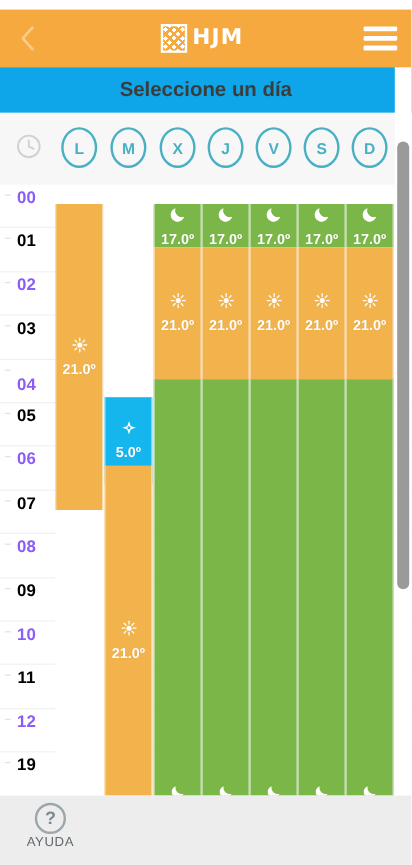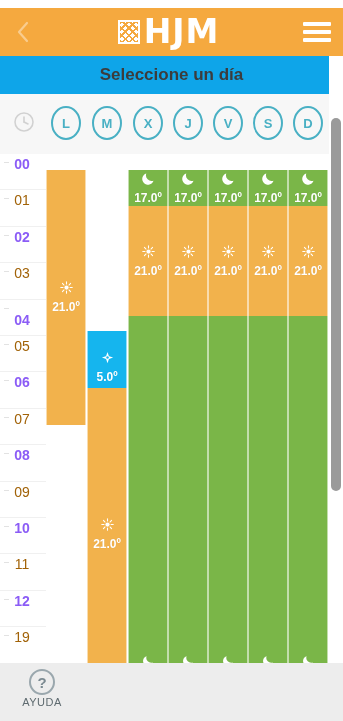--- a/index.html
+++ b/index.html
@@ -25,21 +25,21 @@
     width: 22px; height: 24px; background: #ffffff;
     position: relative; overflow: hidden; flex: 0 0 auto;
   }
   .brand-mark::before {
     content: ""; position: absolute; inset: 2px;
     background:
       repeating-linear-gradient(45deg, #f5a93f 0 2px, transparent 2px 5px),
       repeating-linear-gradient(-45deg, #f5a93f 0 2px, transparent 2px 5px);
   }
   .brand-text {
-    color: #fff; font-size: 33px; font-weight: bold; letter-spacing: 1px;
+    color: #fff; font-size: 18px; font-weight: bold; letter-spacing: 1px;
     line-height: 28px; font-family: "DejaVu Sans", sans-serif;
   }
   .menu-icon { width: 28px; height: 24px; display: flex; flex-direction: column;
     justify-content: center; gap: 4px; flex: 0 0 auto; }
   .menu-icon span { display: block; height: 4px; background: #fff; border-radius: 1px; }
 
   
   .subtitle-bar {
     position: absolute; left: 0; top: 56px; width: 343px; height: 38px;
     background: #0ea5e9; display: flex; align-items: center; justify-content: center;
@@ -66,21 +66,21 @@
     background: #ffffff; overflow: hidden;
   }
   .hour-row {
     position: absolute; left: 0; width: 343px; height: 36.4px;
     border-bottom: 1px solid #f0f0f0;
   }
   .hour-label {
     position: absolute; left: 0; width: 44px; text-align: center;
     font-size: 14px; line-height: 16px;
   }
-  .hour-label.odd { color: #a16207; font-weight: normal; }
+  .hour-label.odd { color: #000000; font-weight: bold; }
   .hour-label.even { color: #8b5cf6; font-weight: bold; }
   .tick { position: absolute; left: 4px; width: 5px; height: 1px; background: #e2e2e2; }
 
   .col-bg { position: absolute; top: 0; width: 41px; height: 509px; background: #ffffff; }
 
   .block {
     position: absolute; width: 40px;
     display: flex; flex-direction: column; align-items: center; justify-content: center;
     color: #ffffff; overflow: hidden;
     border-left: 1px solid rgba(255,255,255,.55);

